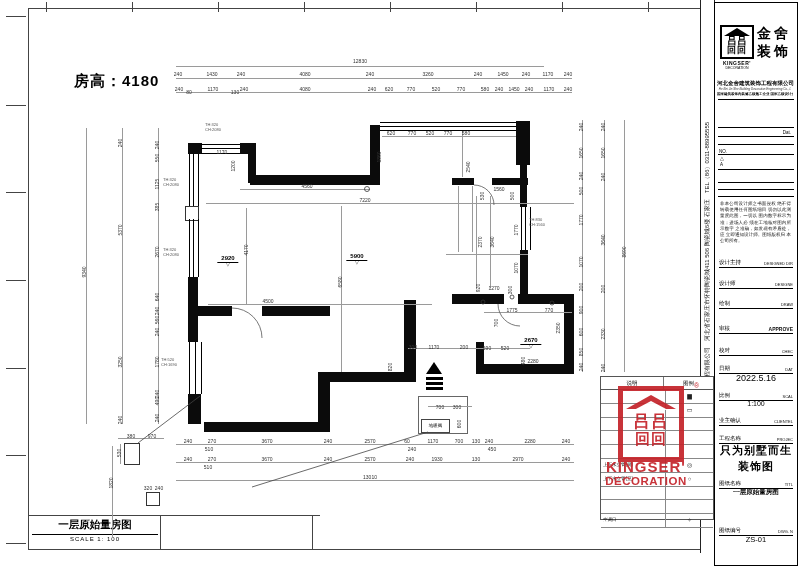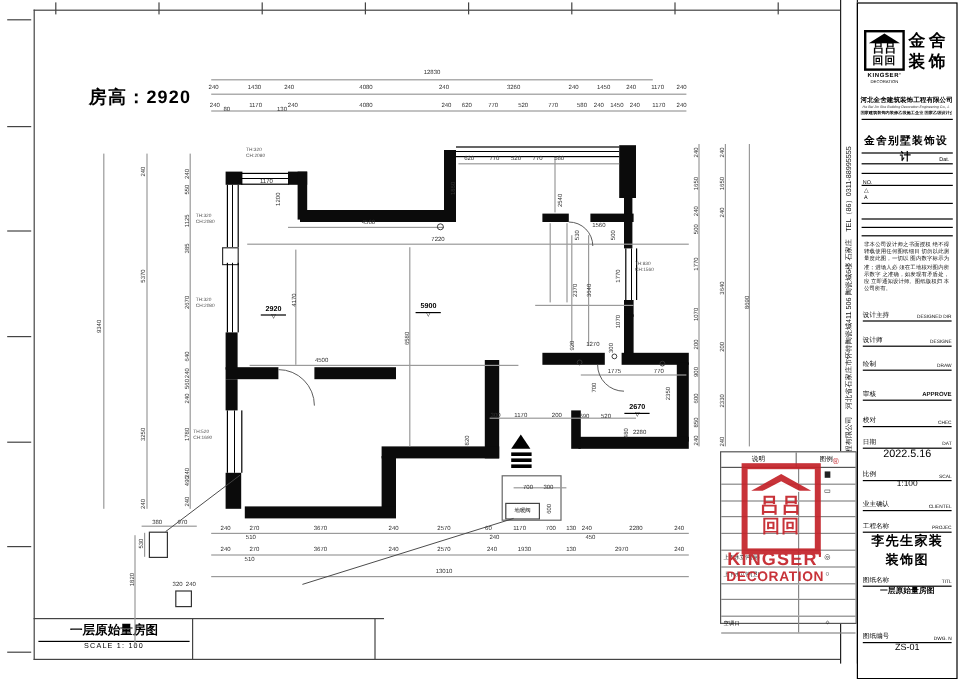--- a/index.html
+++ b/index.html
@@ -118,21 +118,21 @@
   <div class="fr" style="left:476px;top:2px;width:1px;height:10px"></div>
   <div class="fr" style="left:562px;top:2px;width:1px;height:10px"></div>
   <div class="fr" style="left:648px;top:2px;width:1px;height:10px"></div>
 
   <div class="fr" style="left:28px;top:515px;width:292px;height:1px"></div>
   <div class="fr" style="left:160px;top:515px;width:1px;height:35px"></div>
   <div class="fr" style="left:312px;top:515px;width:1px;height:35px"></div>
   <div id="bl-title">一层原始量房图</div>
   <div id="bl-scale">SCALE 1: 100</div>
 
-  <div id="room-height">房高：2920</div>
+  <div id="room-height">房高：4180</div>
 
   <div>
     <div class="w" style="left:188px;top:143px;width:14px;height:11px"></div>
     <div class="winH" style="left:201px;top:144px;width:40px;height:8px"></div>
     <div class="w" style="left:240px;top:143px;width:16px;height:11px"></div>
     <div class="w" style="left:248px;top:143px;width:8px;height:40px"></div>
     <div class="w" style="left:250px;top:175px;width:128px;height:10px"></div>
     <div class="w" style="left:370px;top:125px;width:10px;height:60px"></div>
     <div class="winH" style="left:380px;top:122px;width:136px;height:7px"></div>
     <div class="w" style="left:516px;top:121px;width:14px;height:44px"></div>
@@ -455,21 +455,20 @@
       <div class="lgo-g2">回回</div>
     </div>
     <div id="tb-brand1">金舍</div>
     <div id="tb-brand2">装饰</div>
     <div id="tb-ben1">KINGSER'</div>
     <div id="tb-ben2">DECORATION</div>
     <div id="tb-company">河北金舍建筑装饰工程有限公司</div>
     <div id="tb-cen">He Bei Jin She Building Decoration Engineering Co., L</div>
     <div id="tb-cert">国家建筑装饰内装修乙级施工企业 国家乙级设计企业</div>
     <div class="tb-line" style="top:96px"></div>
-    <div id="tb-dept">金舍别墅装饰设计</div>
     <div class="tb-line" style="top:124px"></div>
     <div class="tb-line" style="top:133px"></div>
     <div id="tb-dat">Dat.</div>
     <div class="tb-line" style="top:141px"></div>
     <div id="tb-no">NO.</div>
     <div class="tb-line" style="top:151px"></div>
     <div id="tb-tri">△</div>
     <div id="tb-reva">A</div>
     <div class="tb-line" style="top:166px"></div>
     <div class="tb-line" style="top:179px"></div>
@@ -508,21 +507,21 @@
         </div>
         <div class="tb-val v-scale" style="top: 397px;">1:100</div>
         <div class="tb-field" style="top: 413px;">
           <span class="f-cn">业主确认</span>
           <span class="f-en">CLIENTEL</span>
         </div>
         <div class="tb-field" style="top: 431px;">
           <span class="f-cn">工程名称</span>
           <span class="f-en">PROJEC</span>
         </div>
-        <div class="tb-val v-proj" style="top: 440px;">李先生家装</div>
+        <div class="tb-val v-proj" style="top: 440px;">只为别墅而生</div>
         <div class="tb-val v-proj2" style="top: 456px;">装饰图</div>
         <div class="tb-field" style="top: 476px;">
           <span class="f-cn">图纸名称</span>
           <span class="f-en">TITL</span>
         </div>
         <div class="tb-val v-titl" style="top: 485px;">一层原始量房图</div>
         <div class="tb-field" style="top: 523px;">
           <span class="f-cn">图纸编号</span>
           <span class="f-en">DWG. N</span>
         </div>

